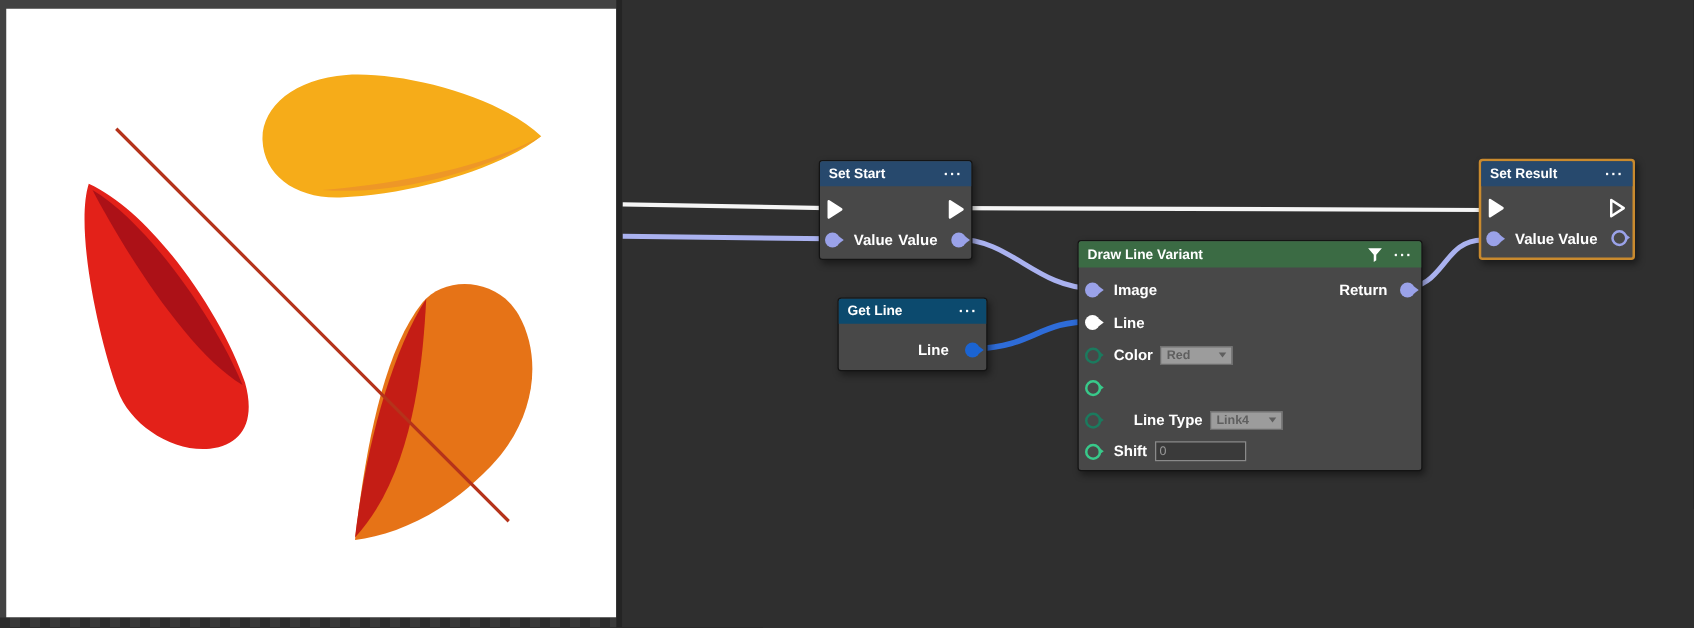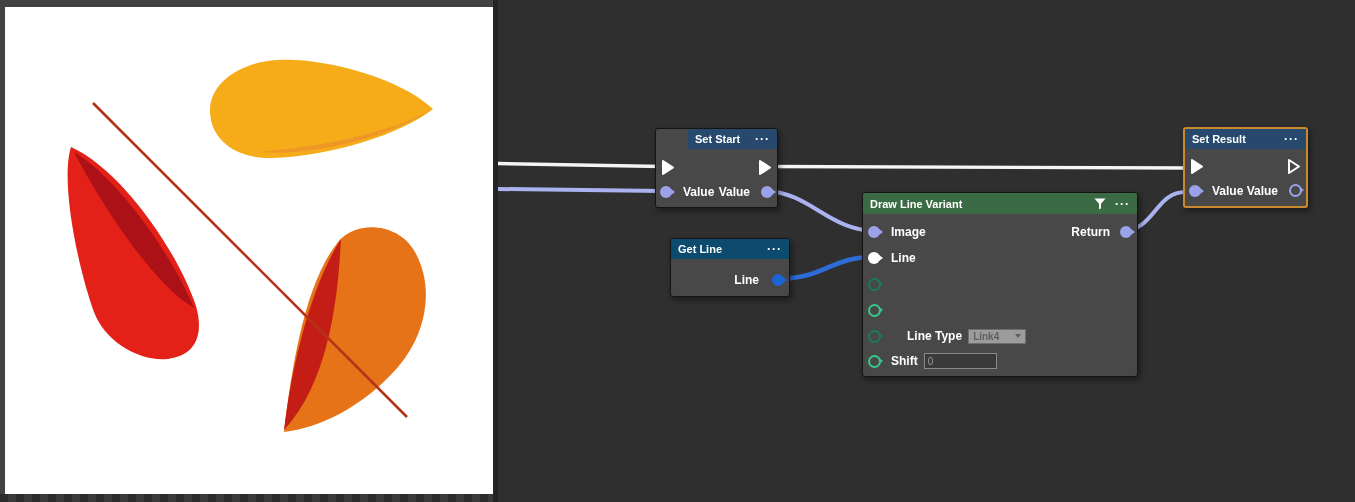--- a/index.html
+++ b/index.html
@@ -86,21 +86,21 @@
 
     <svg class="wire-layer" width="857" height="502">
       <path d="M 0,163.5 L 164,166.5" stroke="#F5F5F5" stroke-width="3.4" fill="none"></path>
       <path d="M 271,166.5 L 690,168" stroke="#F5F5F5" stroke-width="3.4" fill="none"></path>
       <path d="M 0,189 L 164,191" stroke="#AAB2F0" stroke-width="4" fill="none"></path>
       <path d="M 267,191 C 312,192 330,230 377,231" stroke="#AAB2F0" stroke-width="4" fill="none"></path>
       <path d="M 283,279 C 330,277 332,257 377,257" stroke="#2E6CD8" stroke-width="4.6" fill="none"></path>
       <path d="M 623,231 C 658,231 656,192 688,192" stroke="#AAB2F0" stroke-width="4" fill="none"></path>
     </svg>
 
-    <div class="node" style="left:157px; top:128px; width:123px; height:80px;padding-left:32px;">
+    <div class="node" style="left:157px; top:128px; width:123px; height:80px;">
       <div class="node-header hdr-blue">
         <span class="node-title">Set Start</span>
         <span class="dots">···</span>
       </div>
       <svg class="exec-pin" style="left:5px; top:30px;" width="14" height="17">
         <path d="M2,2 L12,8.5 L2,15 Z" fill="#fff" stroke="#fff" stroke-width="2" stroke-linejoin="round"></path>
       </svg>
       <svg class="exec-pin" style="right:5px; top:30px; left:auto; position:absolute;" width="14" height="17">
         <path d="M2,2 L12,8.5 L2,15 Z" fill="#fff" stroke="#fff" stroke-width="2" stroke-linejoin="round"></path>
       </svg>
@@ -139,20 +139,27 @@
 
       <div class="dlv-row" style="top:26px;">
         <span class="port-label" style="position:static;">Image</span>
       </div>
       <span class="port-label" style="right:27px; top:33px;">Return</span>
 
       <div class="dlv-row" style="top:52px;">
         <span class="port-label" style="position:static;">Line</span>
       </div>
 
+      <div class="dlv-row" style="top:78px;">
+        <span class="port-label" style="position:static;">Color</span>
+        <span class="dropdown">
+          <span>Red</span>
+          <span class="chevron"></span>
+        </span>
+      </div>
 
 
       <div class="dlv-row" style="top:130px;">
         <span class="port-label" style="position:static;padding-left:16px;">Line Type</span>
         <span class="dropdown">
           <span>Link4</span>
           <span class="chevron"></span>
         </span>
       </div>
 

